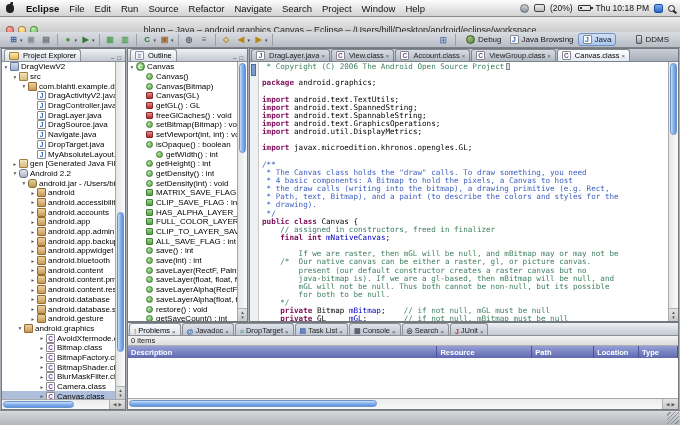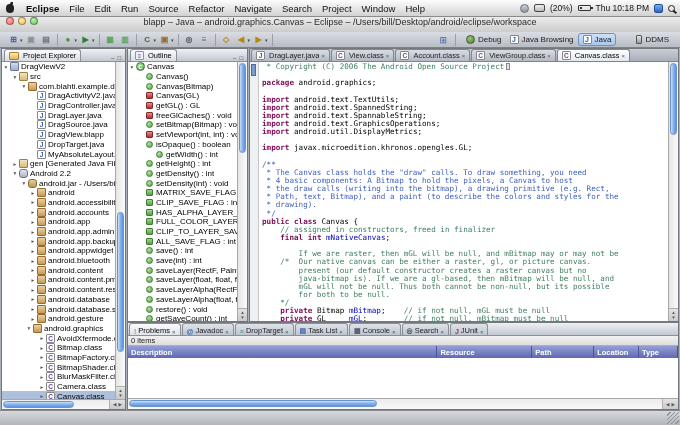--- a/index.html
+++ b/index.html
@@ -19,21 +19,21 @@
   .mi-circle{width:9px;height:9px;border-radius:50%;background:linear-gradient(#cfd4da,#8f959d);border:1px solid #6a6f76}
   .mi-display{width:11px;height:8px;border:1px solid #444;border-radius:2px;background:linear-gradient(#eee,#bbb)}
   .battery{width:13px;height:6px;border:1px solid #333;border-radius:1px;position:relative}
   .battery::after{content:"";position:absolute;right:-3px;top:1px;width:2px;height:2px;background:#333}
   .batt-fill{position:absolute;left:1px;top:1px;bottom:1px;width:20%;background:#333}
   .mi-blue{width:9px;height:9px;border-radius:2px;background:linear-gradient(#7ab0f0,#2a66c8);border:1px solid #1d4f9e}
   .spot{width:7px;height:7px;border:1.5px solid #222;border-radius:50%;position:relative;margin-right:3px}
   .spot::after{content:"";position:absolute;width:4px;height:1.5px;background:#222;right:-3px;bottom:-2px;transform:rotate(40deg)}
 
   
-  .titlebar{position:absolute;left:0;top:17px;width:680px;height:27px;background:linear-gradient(#ececec,#b4b4b4);border-bottom:1px solid #76797e;display:flex;align-items:flex-start}
+  .titlebar{position:absolute;left:0;top:17px;width:680px;height:27px;background:linear-gradient(#ececec,#b4b4b4);border-bottom:1px solid #76797e;display:flex;align-items:center}
   .lights{display:flex;gap:4px;padding:0 6px;flex:none}
   .light{width:8px;height:8px;border-radius:50%;border:1px solid rgba(0,0,0,.35)}
   .light.red{background:radial-gradient(circle at 35% 30%,#ffb0a8,#ec6a5e)}
   .light.yellow{background:radial-gradient(circle at 35% 30%,#ffe9b0,#f5bf4f)}
   .light.green{background:radial-gradient(circle at 35% 30%,#c0f0b0,#61c554)}
   .title-text{flex:1;text-align:center;font-size:9px;color:#2a2a2a;white-space:nowrap;overflow:hidden}
   .lights-spacer{width:44px;flex:none}
 
   
   .toolbar{position:absolute;left:0;top:32px;width:680px;height:16px;background:linear-gradient(#dadde2,#b7bcc5);border-bottom:1px solid #7e8288;display:flex;align-items:center;padding:0 3px}
@@ -279,21 +279,21 @@
           <span class="lbl">DragLayer.java</span>
         </div>
         <div class="trow" style="padding-left: 27px;">
           <span class="arr"></span>
           <span class="ic ic-java"></span>
           <span class="lbl">DragSource.java</span>
         </div>
         <div class="trow" style="padding-left: 27px;">
           <span class="arr"></span>
           <span class="ic ic-java"></span>
-          <span class="lbl">DragView.blapp</span>
+          <span class="lbl">Navigate.java</span>
         </div>
         <div class="trow" style="padding-left: 27px;">
           <span class="arr"></span>
           <span class="ic ic-java"></span>
           <span class="lbl">DropTarget.java</span>
         </div>
         <div class="trow" style="padding-left: 27px;">
           <span class="arr"></span>
           <span class="ic ic-java"></span>
           <span class="lbl">MyAbsoluteLayout.java</span>
@@ -376,21 +376,21 @@
         <div class="trow" style="padding-left: 27px;">
           <span class="arr">▸</span>
           <span class="ic ic-pkg"></span>
           <span class="lbl">android.database.sqlite</span>
         </div>
         <div class="trow" style="padding-left: 27px;">
           <span class="arr">▸</span>
           <span class="ic ic-pkg"></span>
           <span class="lbl">android.gesture</span>
         </div>
-        <div class="trow" style="padding-left: 23px;">
+        <div class="trow" style="padding-left: 14px;">
           <span class="arr">▾</span>
           <span class="ic ic-pkg"></span>
           <span class="lbl">android.graphics</span>
         </div>
         <div class="trow" style="padding-left: 36px;">
           <span class="arr">▸</span>
           <span class="ic ic-cls"></span>
           <span class="lbl">AvoidXfermode.class</span>
         </div>
         <div class="trow" style="padding-left: 36px;">

